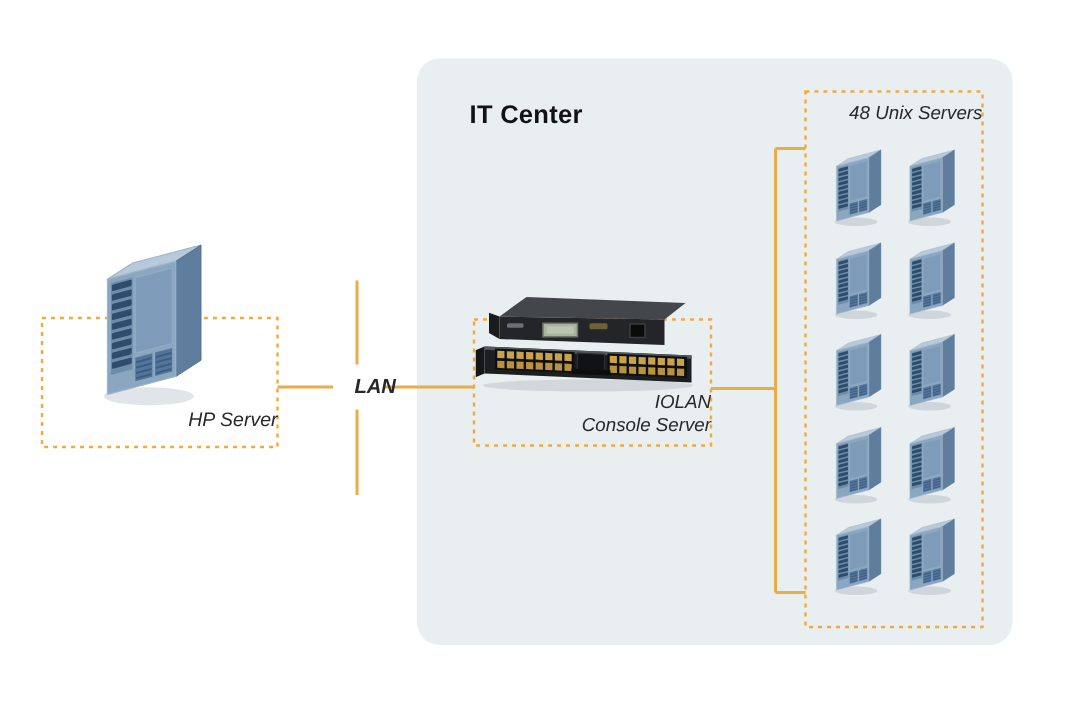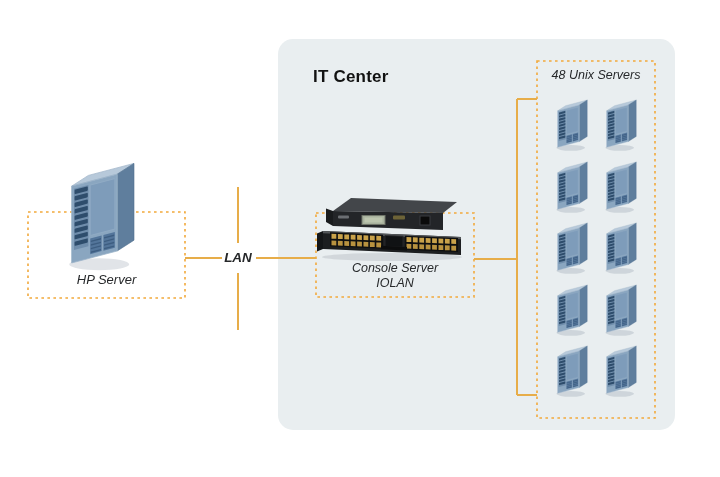--- a/index.html
+++ b/index.html
@@ -7,21 +7,21 @@
     position:relative;width:720px;height:477px;background:#ffffff;overflow:hidden;
     font-family:"Liberation Sans", sans-serif;color:#1f1f1f;
   }
   .panel{
     position:absolute;left:278px;top:39px;width:397px;height:391px;
     background:var(--panel-bg,#e9eef0);border-radius:15px;
   }
   .wires{position:absolute;left:0;top:0;width:720px;height:477px;}
   .dash{fill:none;stroke:var(--accent-dash,#f2a93b);stroke-width:1.6;stroke-dasharray:2.6 3.4;}
   .wire{fill:none;stroke:var(--accent-line,#e7ad49);stroke-width:2;}
-  .lbl{position:absolute;font-style:italic;color:#26282a;text-align:center;}
+  .lbl{position:absolute;font-style:italic;color:#26282a;text-align:right;}
   .lbl-hp{left:28px;top:272px;width:157px;font-size:13px;}
   .lbl-lan{left:212px;top:250px;width:52px;font-size:13.5px;font-weight:bold;}
   .lbl-iolan{left:316px;top:261px;width:158px;font-size:12.5px;line-height:15px;}
   .lbl-unix{left:537px;top:68px;width:118px;font-size:12.5px;}
   .it-title{
     position:absolute;left:313px;top:67px;font-size:17px;font-weight:bold;
     color:#121212;letter-spacing:.2px;font-style:normal;
   }
   .hp-svg{position:absolute;left:63px;top:155px;width:82px;height:120px;}
   .iolan-svg{position:absolute;left:317px;top:191px;width:150px;height:72px;}
@@ -153,22 +153,22 @@
     <use href="#towerSym"></use>
   </svg>
   <div class="lbl lbl-hp">HP Server</div>
 
   <div class="lbl lbl-lan">LAN</div>
 
   <svg class="iolan-svg" viewBox="0 0 150 72">
     <use href="#iolanSym"></use>
   </svg>
   <div class="lbl lbl-iolan">
+    <div>IOLAN</div>
     <div>Console Server</div>
-    <div>IOLAN</div>
   </div>
 
   <div class="lbl lbl-unix">48 Unix Servers</div>
 
   <div class="unix-grid" id="unix-grid">
     <svg viewBox="0 0 64 100">
       <use href="#towerSym"></use>
     </svg>
 
     <svg viewBox="0 0 64 100">

